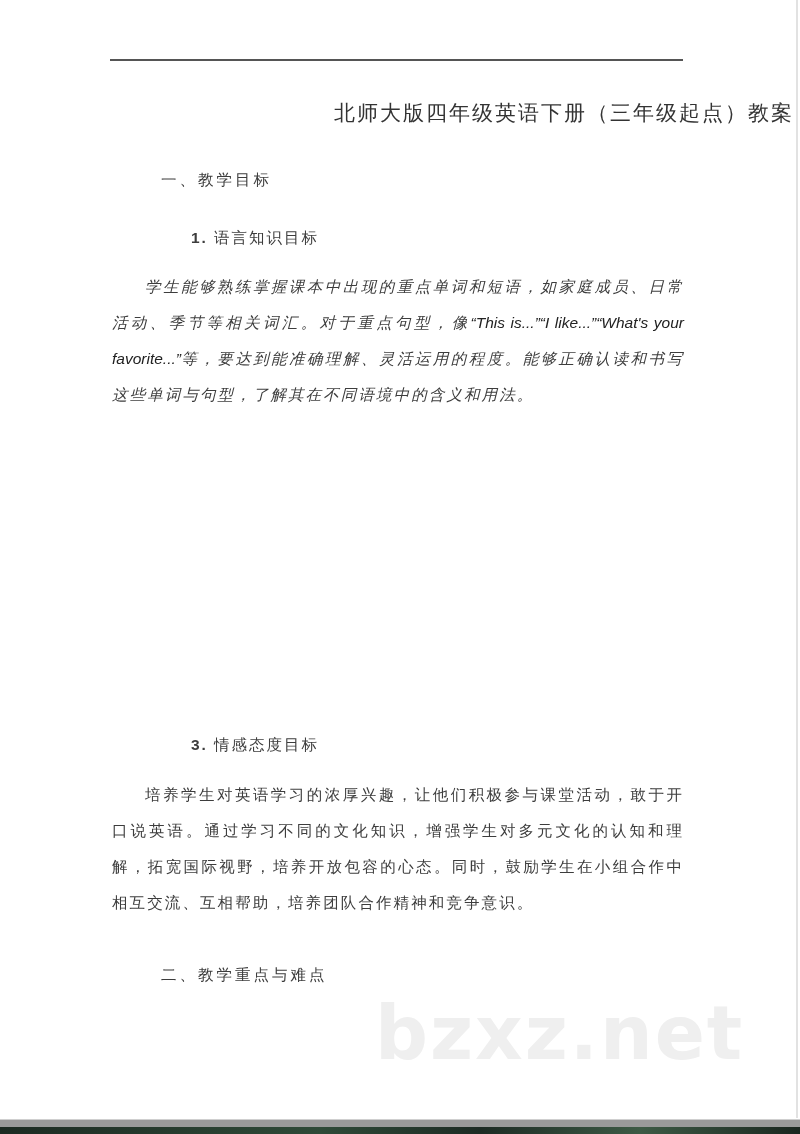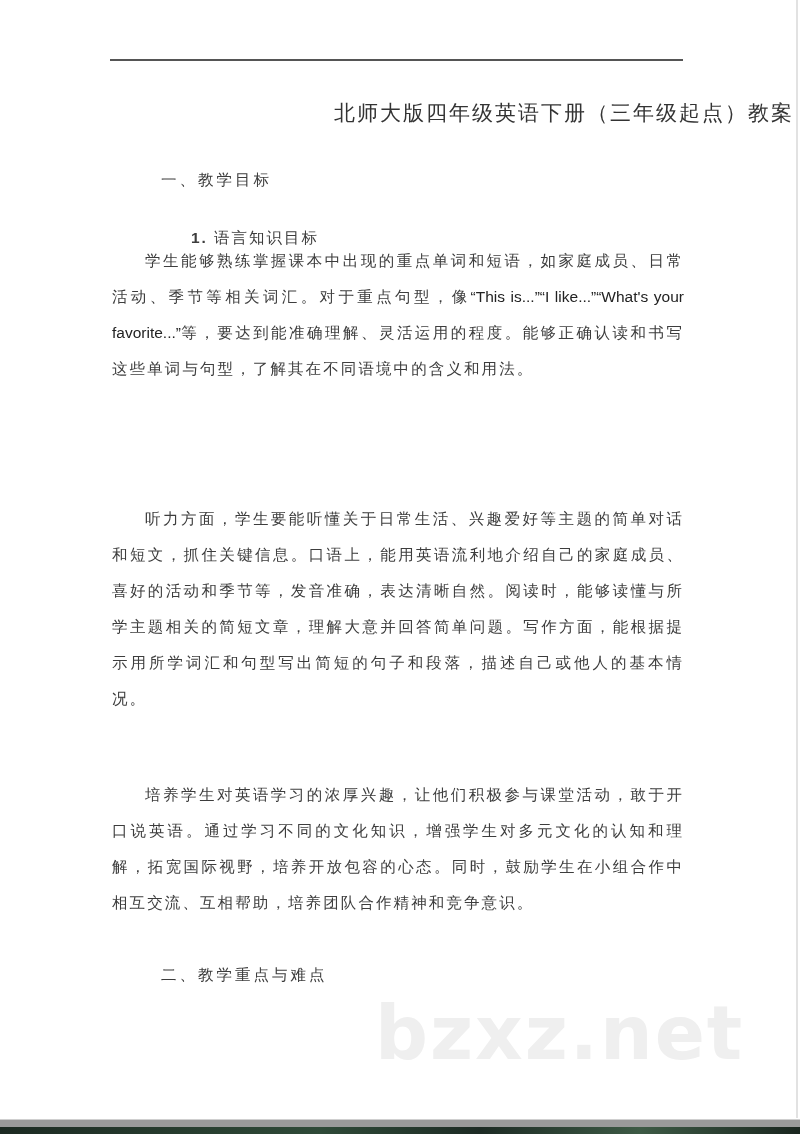--- a/index.html
+++ b/index.html
@@ -59,27 +59,29 @@
   <div class="top-rule"></div>
 
   <div class="doc-title">北师大版四年级英语下册（三年级起点）教案</div>
 
   <div class="block h1" style="top:170px;">一、教学目标</div>
 
   <div class="block h2" style="top:228px;">
     <span class="num">1.</span><span>语言知识目标</span>
   </div>
 
-  <div class="block para" style="top:243px;">
+  <div class="block para" style="top:269px;font-style:italic;">
     <span>学生能够熟练掌握课本中出现的重点单词和短语，如家庭成员、日常活动、季节等相关词汇。对于重点句型，像</span><span class="en">“This is...”“I like...”“What's your favorite...”</span><span>等，要达到能准确理解、灵活运用的程度。能够正确认读和书写这些单词与句型，了解其在不同语境中的含义和用法。</span>
   </div>
 
 
-  <div class="block para" style="top:501px;">听力方面，学生要能听懂关于日常生活、兴趣爱好等主题的简单对话和短文，抓住关键信息。口语上，能用英语流利地介绍自己的家庭成员、喜好的活动和季节等，发音准确，表达清晰自然。阅读时，能够读懂与所学主题相关的简短文章，理解大意并回答简单问题。写作方面，能根据提示用所学词汇和句型写出简短的句子和段落，描述自己或他人的基本情况。</div>
 
+  <div class="block h2" style="top:735px;">
+    <span class="num">3.</span><span>情感态度目标</span>
+  </div>
 
   <div class="block para" style="top:777px;">培养学生对英语学习的浓厚兴趣，让他们积极参与课堂活动，敢于开口说英语。通过学习不同的文化知识，增强学生对多元文化的认知和理解，拓宽国际视野，培养开放包容的心态。同时，鼓励学生在小组合作中相互交流、互相帮助，培养团队合作精神和竞争意识。</div>
 
   <div class="block h1" style="top:965px;">二、教学重点与难点</div>
 
   <div class="watermark">bzxz.net</div>
 </div>
 
 <div class="right-edge"></div>
 <div class="scrollbar"></div>

